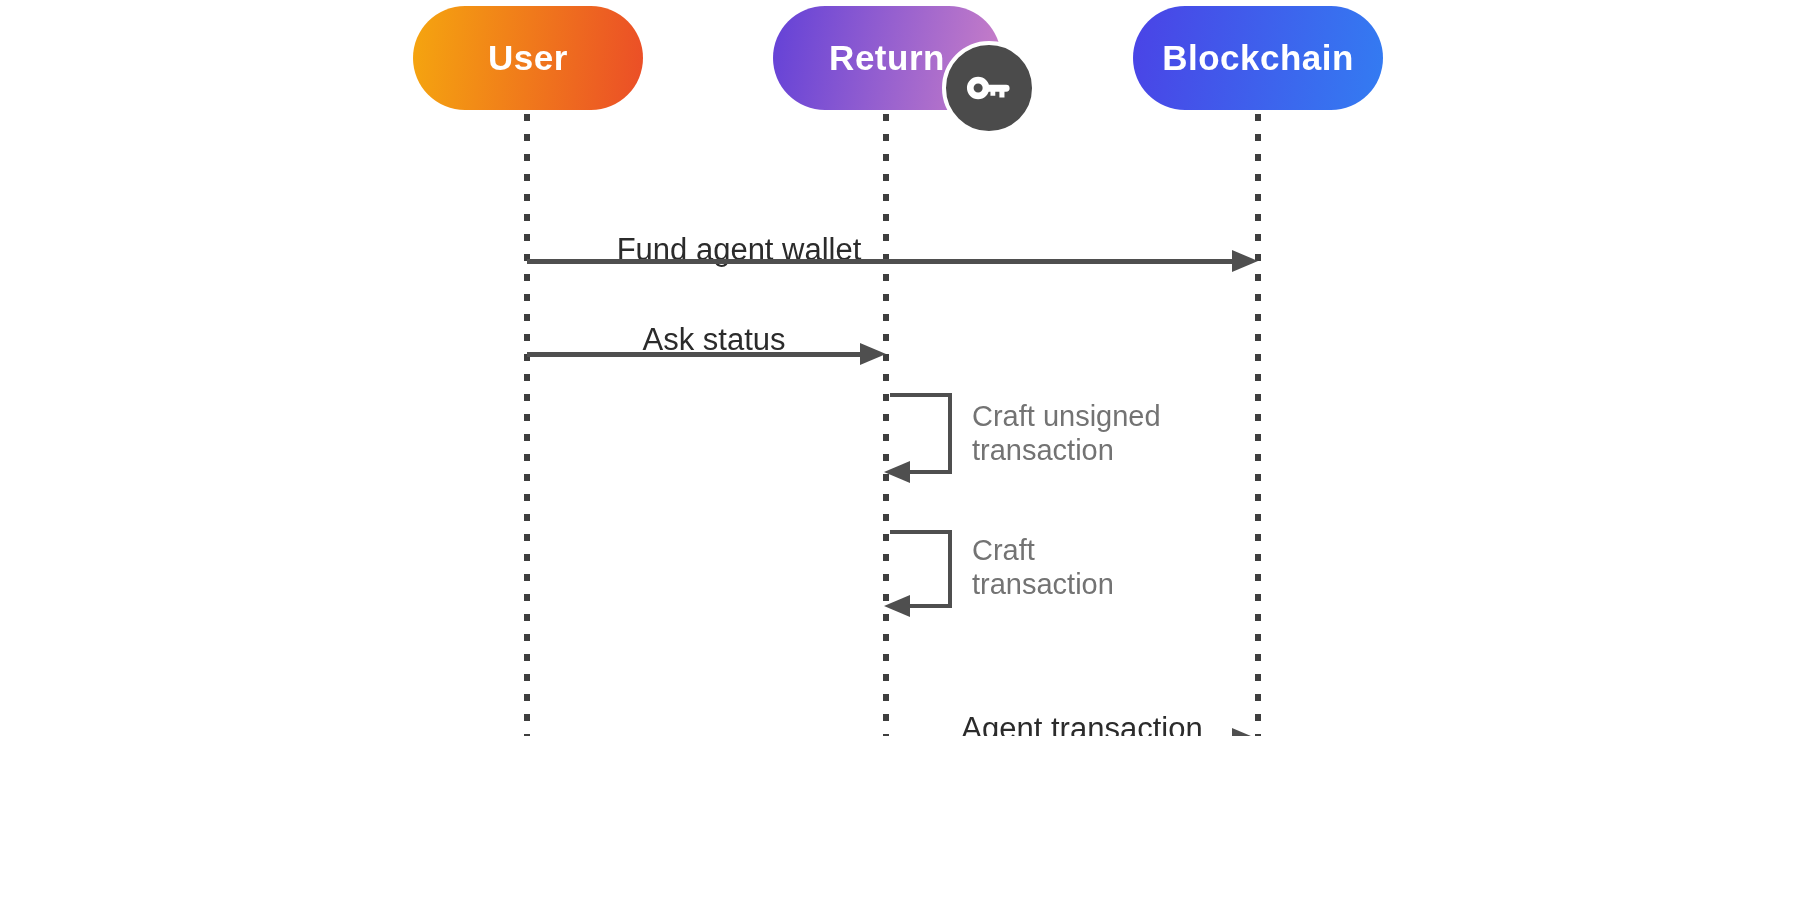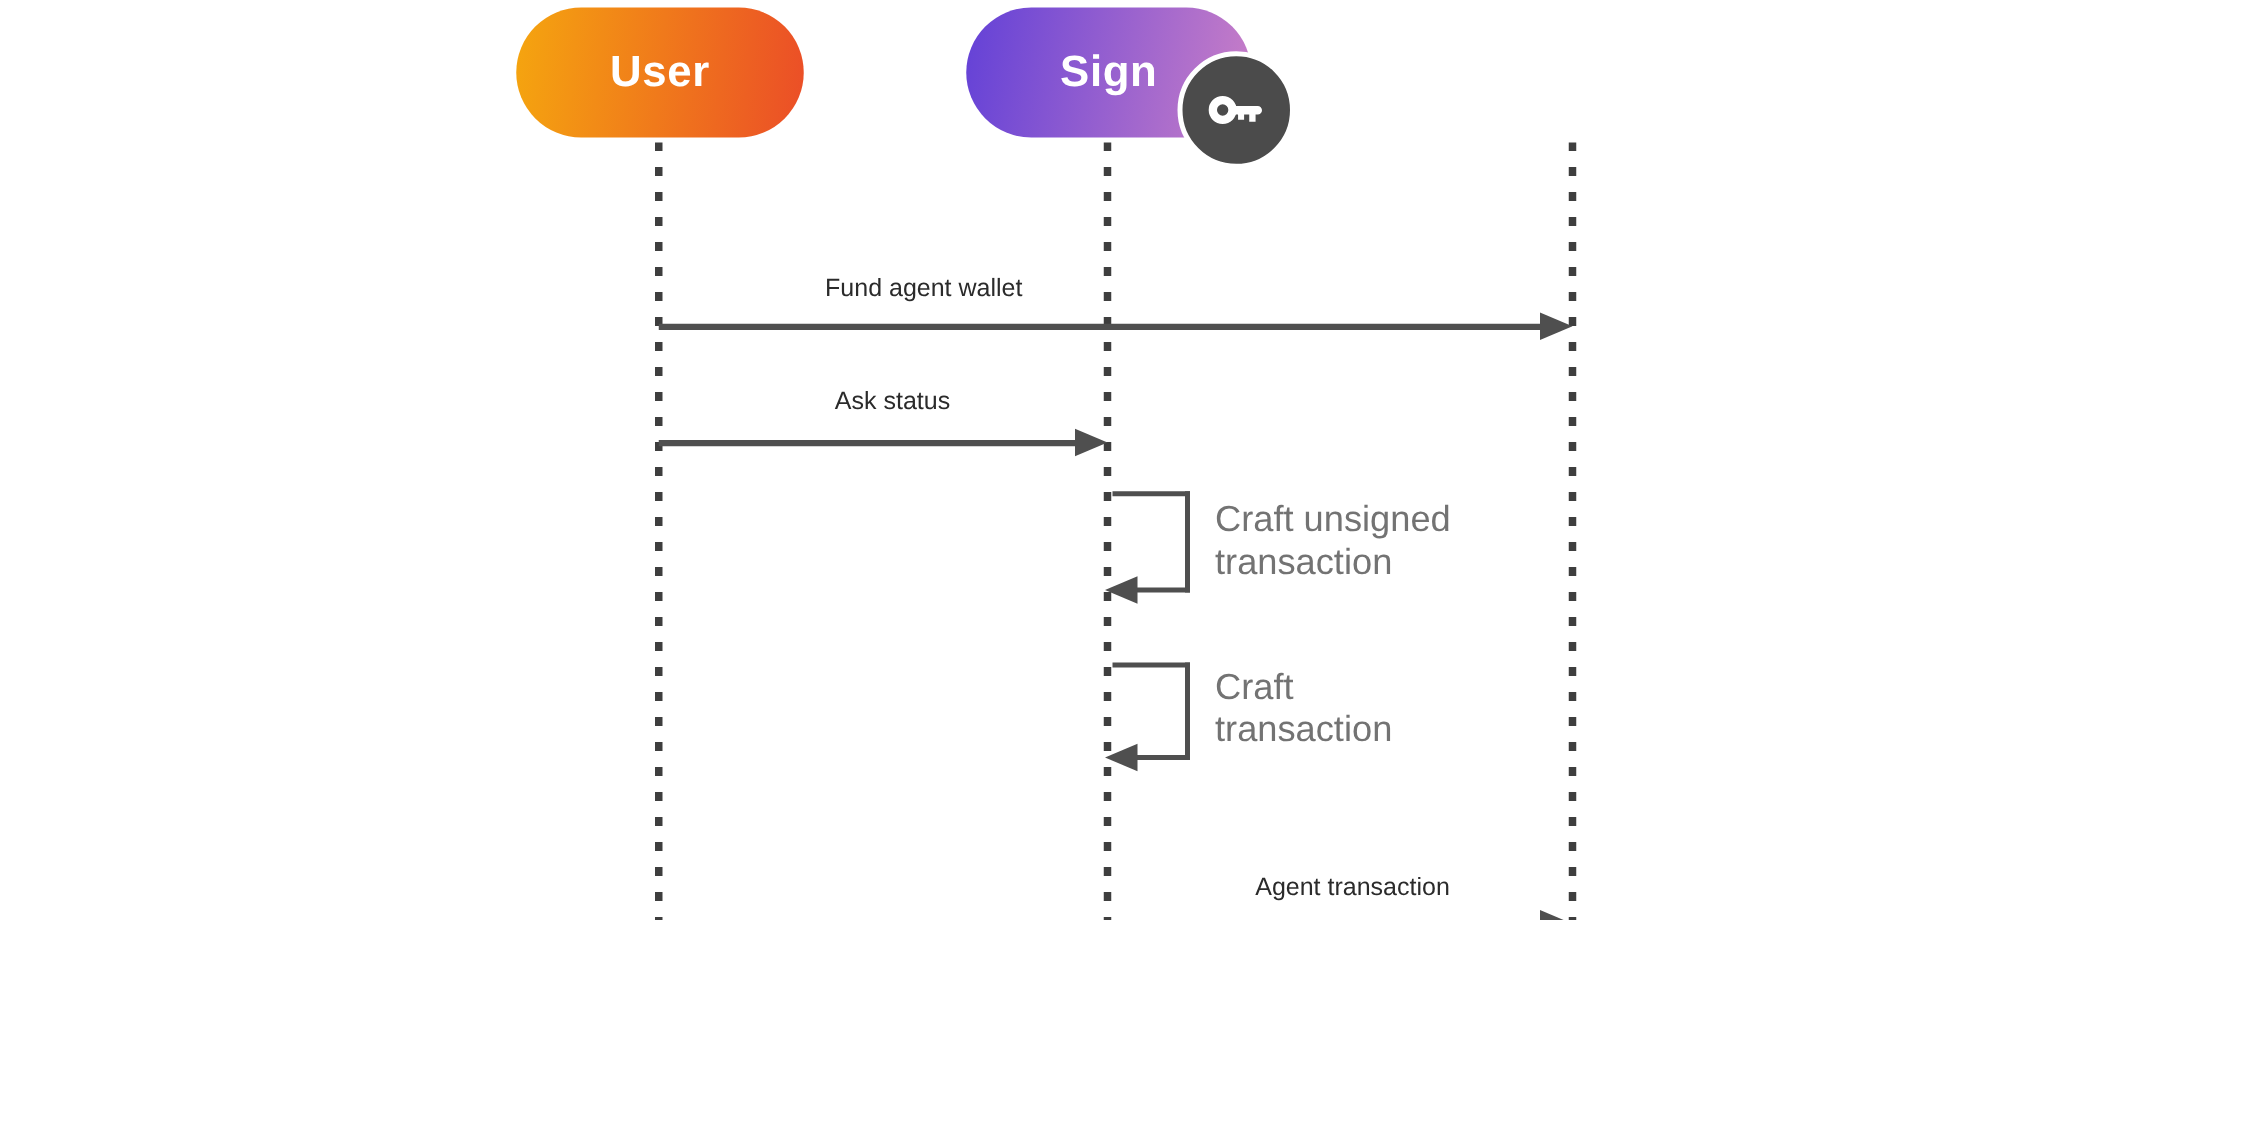--- a/index.html
+++ b/index.html
@@ -66,45 +66,49 @@
     border-left: none;
     left: 890px;
     width: 62px;
   }
   .loop-1 { top: 393px; height: 81px; }
   .loop-2 { top: 530px; height: 78px; }
   .msg-label {
     position: absolute;
     transform: translate(-50%, -50%);
     white-space: nowrap;
-    font-size: 20px;
+    font-size: 31px;
     color: #2B2B2B;
     line-height: 34px;
     text-align: center;
+    margin-top: 19px;
   }
   .msg-label-left {
     position: absolute;
     transform: translate(0, -50%);
     white-space: nowrap;
     font-size: 29px;
     color: #737373;
     line-height: 34px;
     text-align: left;
   }
 </style>
 </head>
 <body>
 
 <div class="canvas">
 
   <div class="pill pill-user">
     <span>User</span>
   </div>
   <div class="pill pill-agent">
-    <span>Sign</span>
+    <span>Return</span>
+  </div>
+  <div class="pill pill-blockchain">
+    <span>Blockchain</span>
   </div>
 
   <div class="key-badge">
     <svg width="58" height="58" viewBox="0 0 48 48" aria-hidden="true">
       <circle cx="15" cy="24" r="6.5" fill="none" stroke="#FFFFFF" stroke-width="5.5"></circle>
       <path d="M21.5 21.3 H38.2 A2.85 2.85 0 0 1 38.2 27 H36.8 V31.8 H32.6 V27 H29.2 V30.4 H25.2 V27 H21.5 Z" fill="#FFFFFF"></path>
     </svg>
   </div>
 
   <div class="lifeline ll-user"></div>

